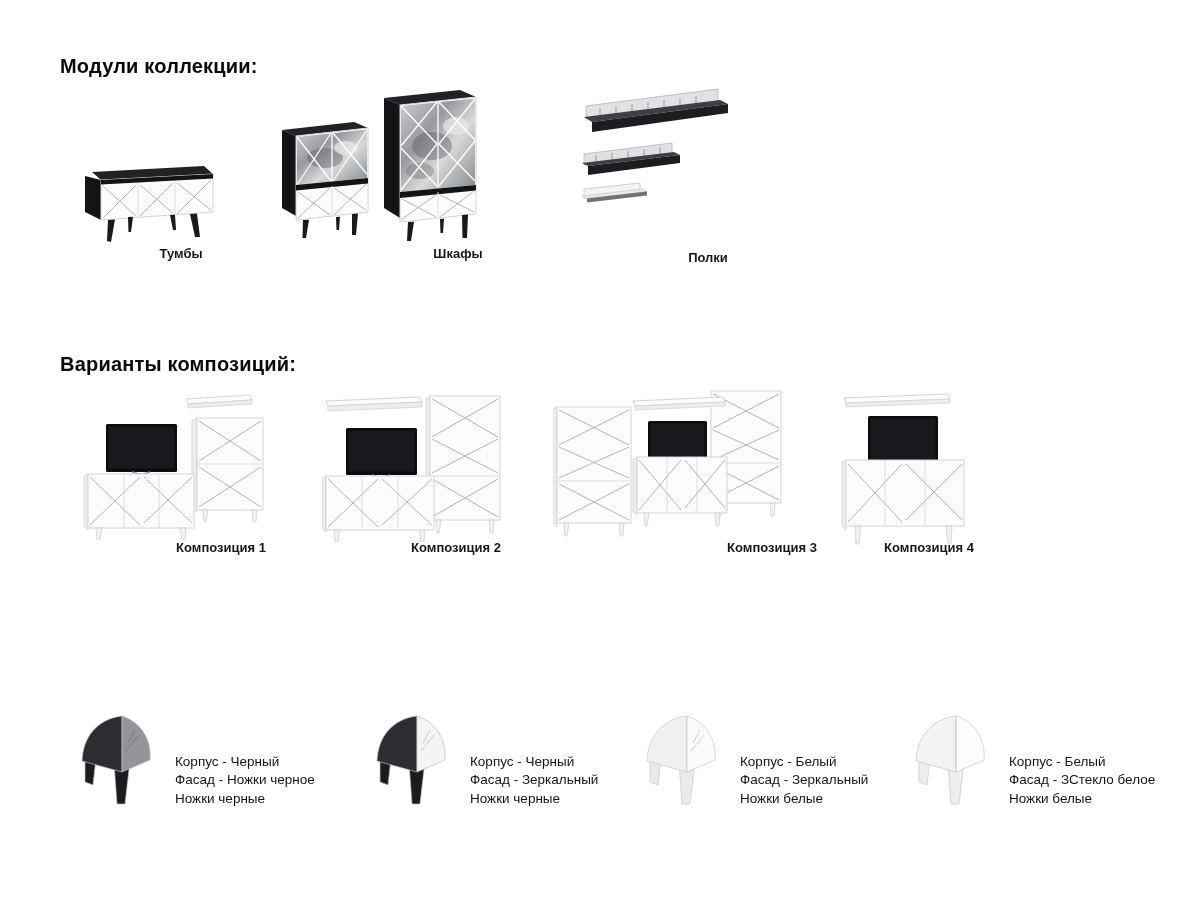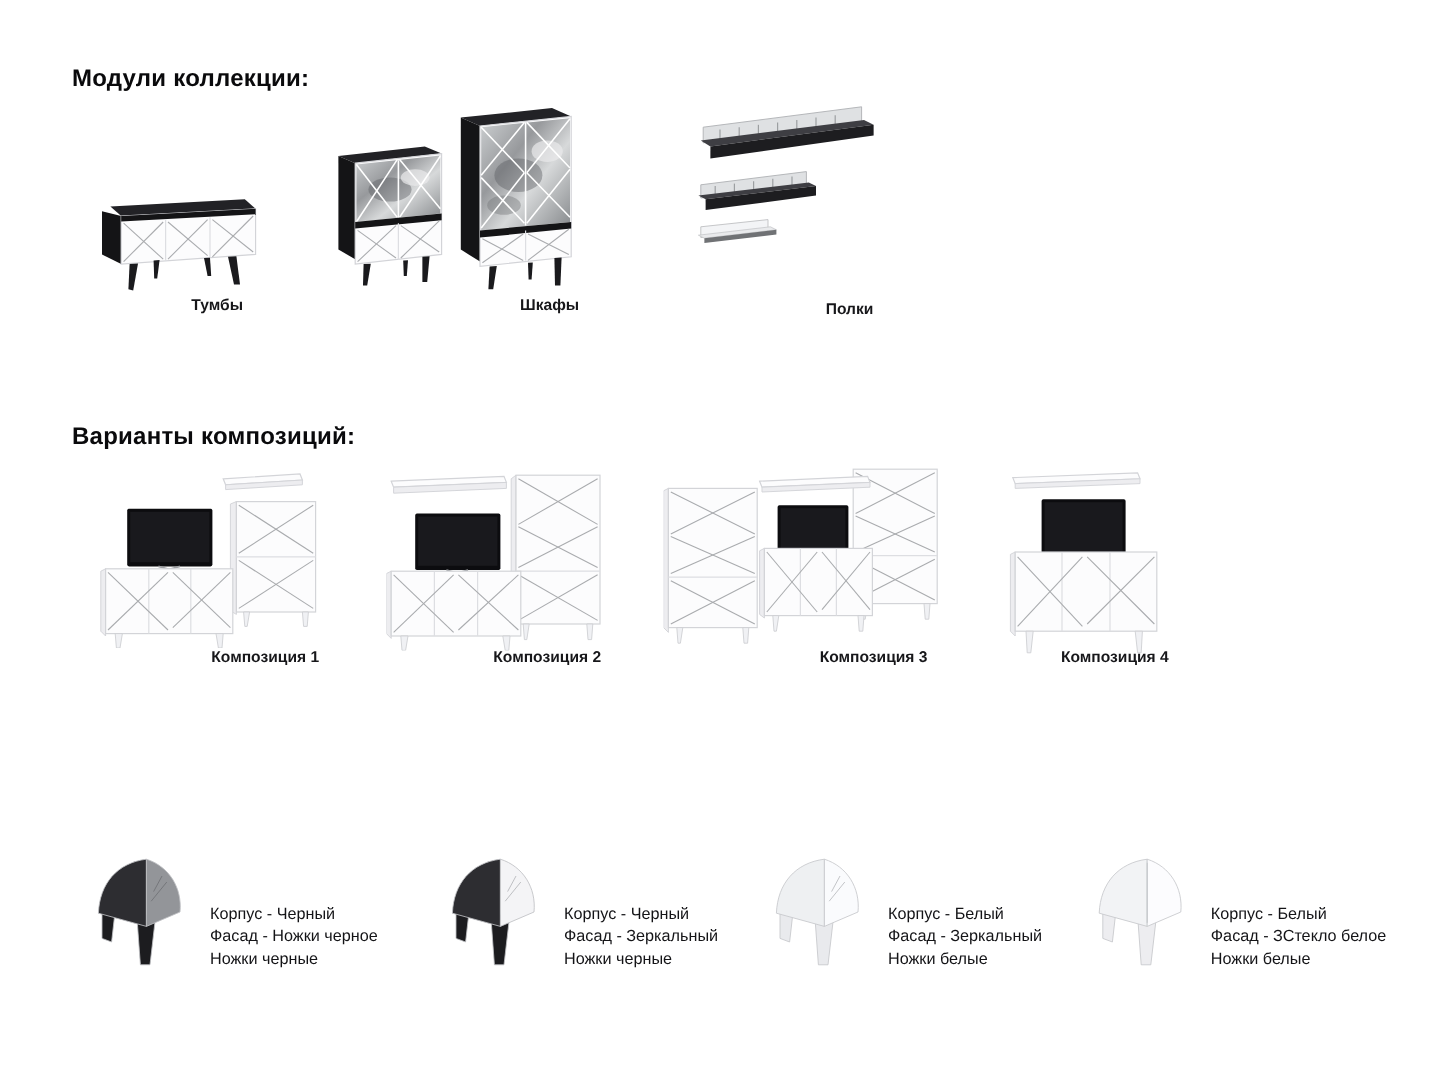--- a/index.html
+++ b/index.html
@@ -240,21 +240,21 @@
     <rect class="wht" x="84" y="72" width="90" height="56"></rect>
     <line class="pat" x1="114" y1="72" x2="114" y2="128"></line>
       <line class="pat" x1="144" y1="72" x2="144" y2="128"></line>
     <line class="patd" x1="86" y1="75" x2="128" y2="125"></line>
       <line class="patd" x1="128" y1="75" x2="86" y2="125"></line>
     <line class="patd" x1="132" y1="75" x2="172" y2="123"></line>
       <line class="patd" x1="172" y1="75" x2="132" y2="123"></line>
     <polygon class="leg-w" points="91,128 96,128 94,141 92,141"></polygon>
     <polygon class="leg-w" points="162,128 167,128 166,141 163,141"></polygon>
   </svg>
-  <div class="abs item-label" style="left:728px;top:540px;">Композиция 3</div>
+  <div class="abs item-label" style="left:772px;top:540px;">Композиция 3</div>
 
   <svg class="abs" style="left:838px;top:390px;" width="135" height="160" viewBox="0 0 135 160">
     <polygon class="wht" points="6,8 110,4 112,9 8,13"></polygon>
     <polygon class="whs" points="8,13 112,9 112,13 8,17"></polygon>
     <rect class="tv" x="30" y="26" width="70" height="49" rx="1.5"></rect>
     <rect x="32.5" y="28.5" width="65" height="43" fill="#19191d"></rect>
     <g stroke="#9ea0a4" stroke-width="1.4" fill="none">
       <line x1="54" y1="75" x2="76" y2="81"></line>
         <line x1="76" y1="75" x2="54" y2="81"></line>
     </g>

